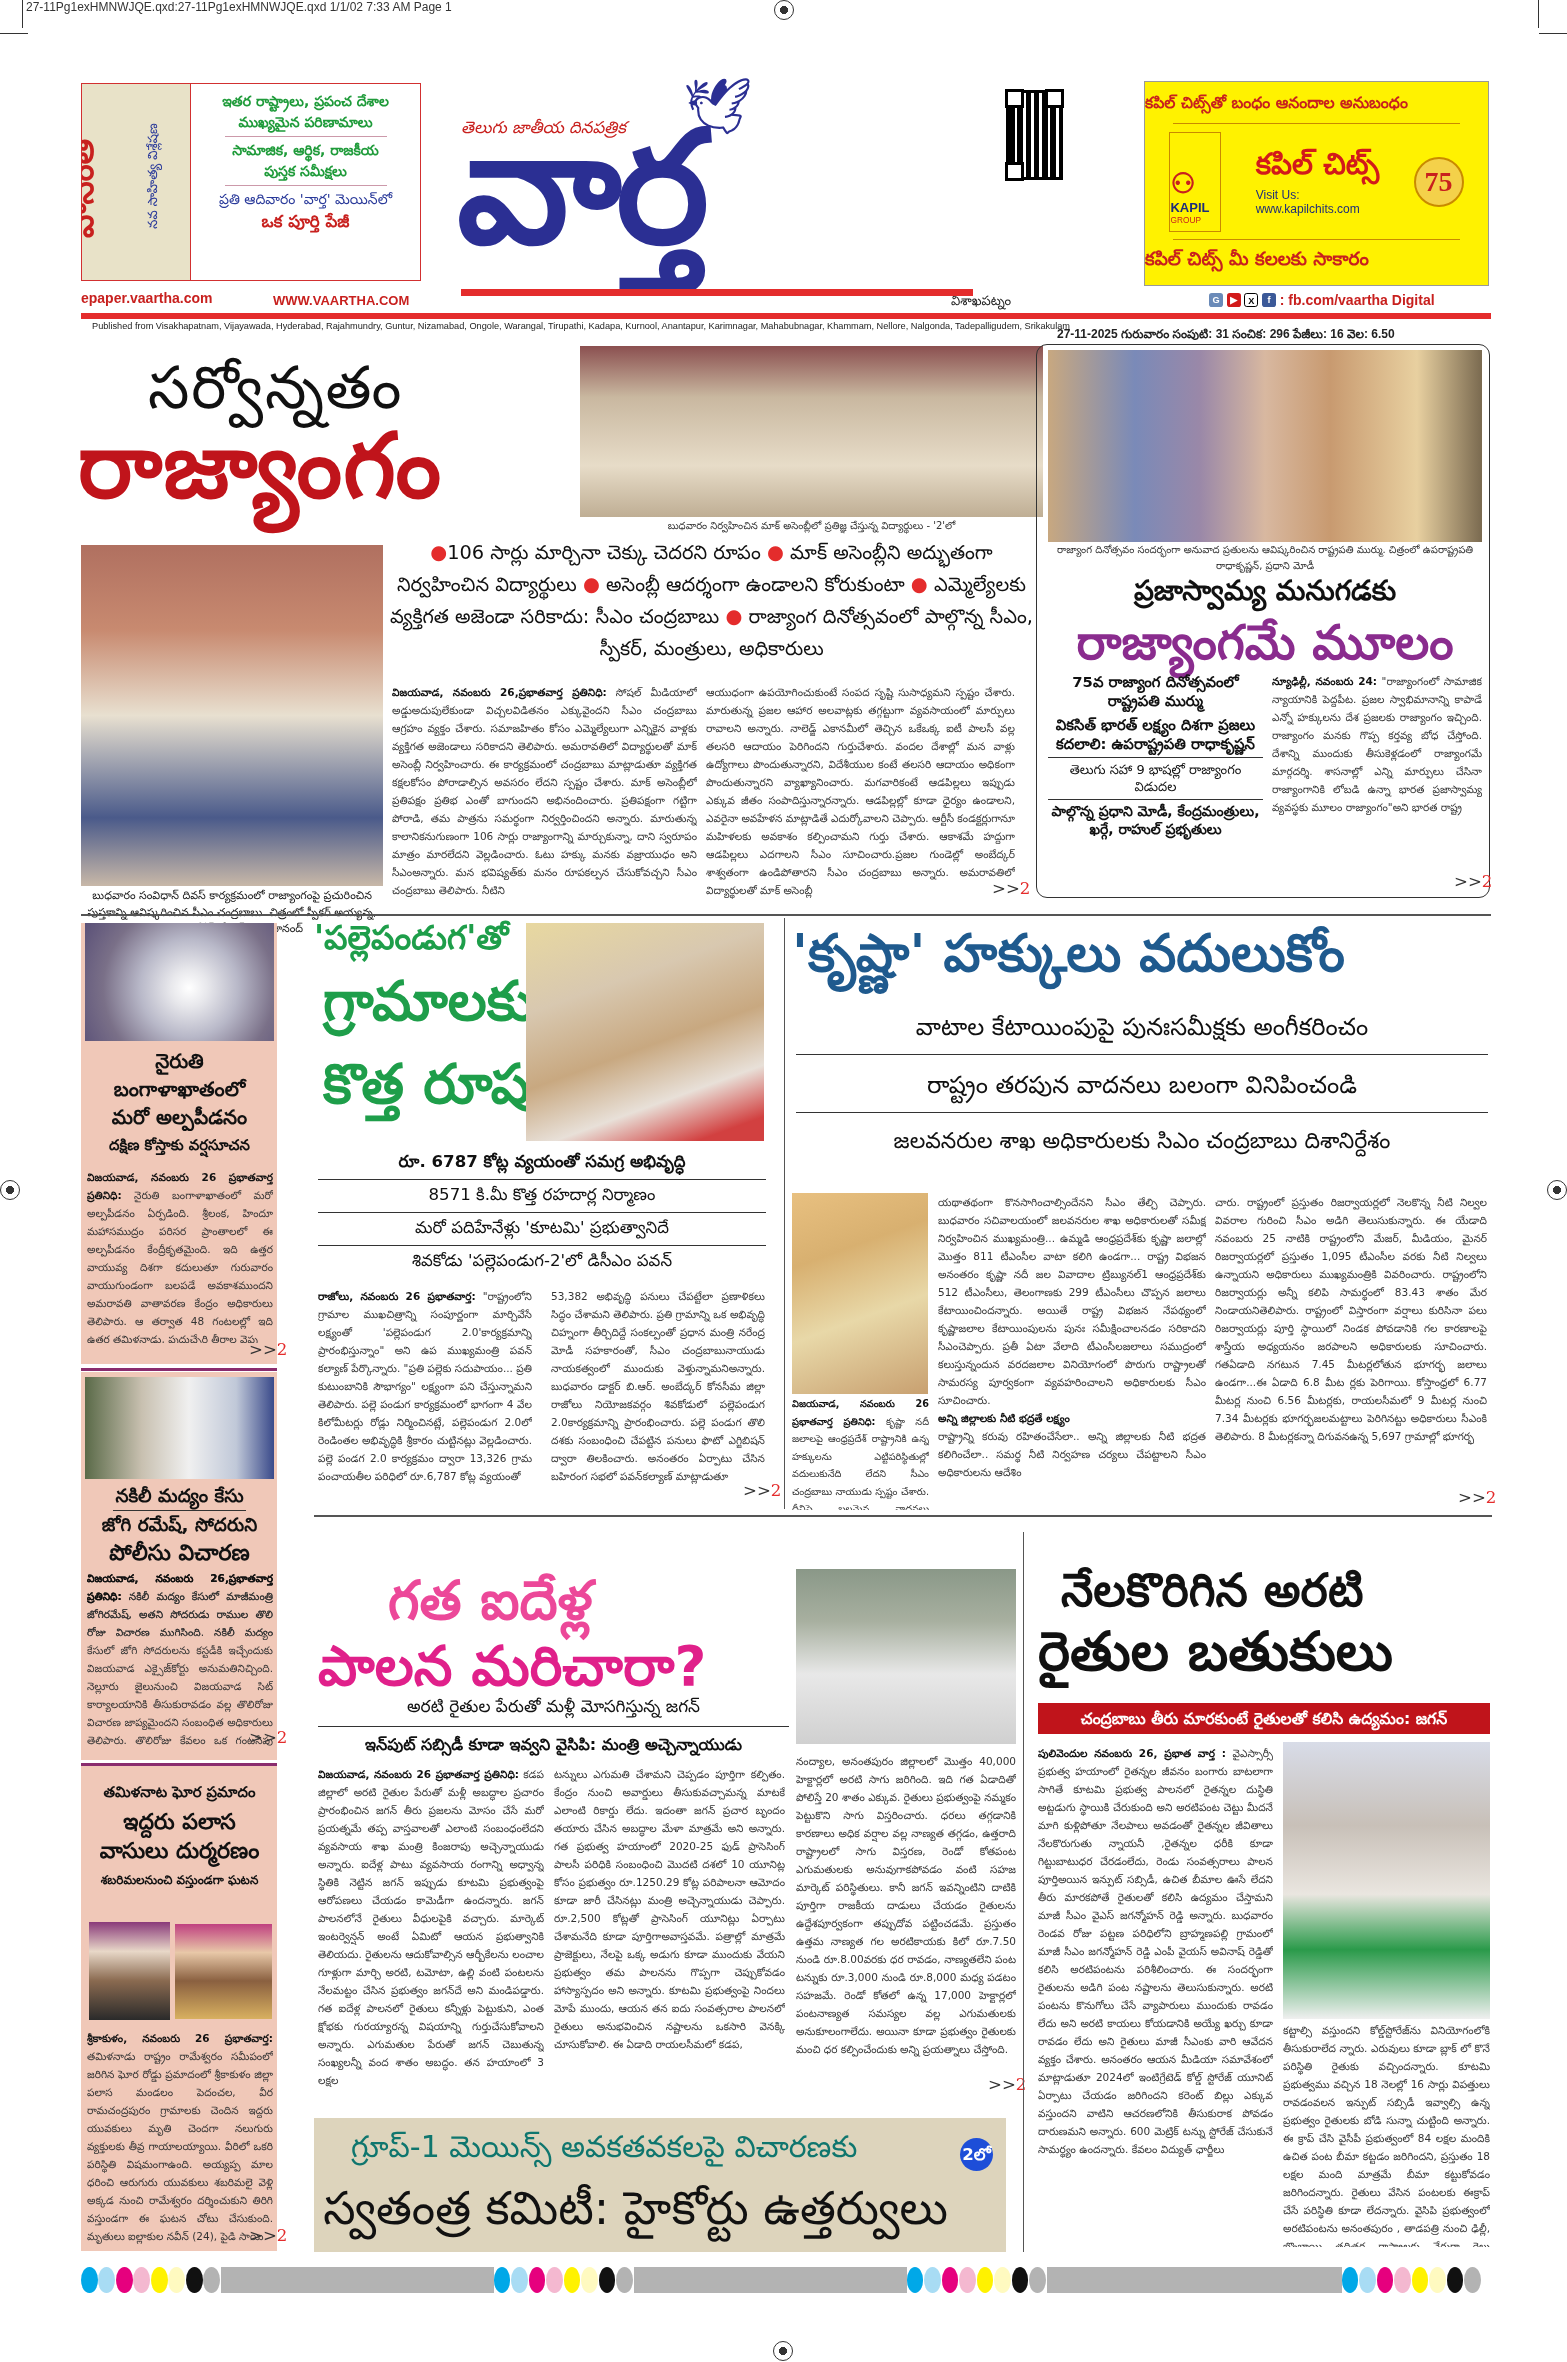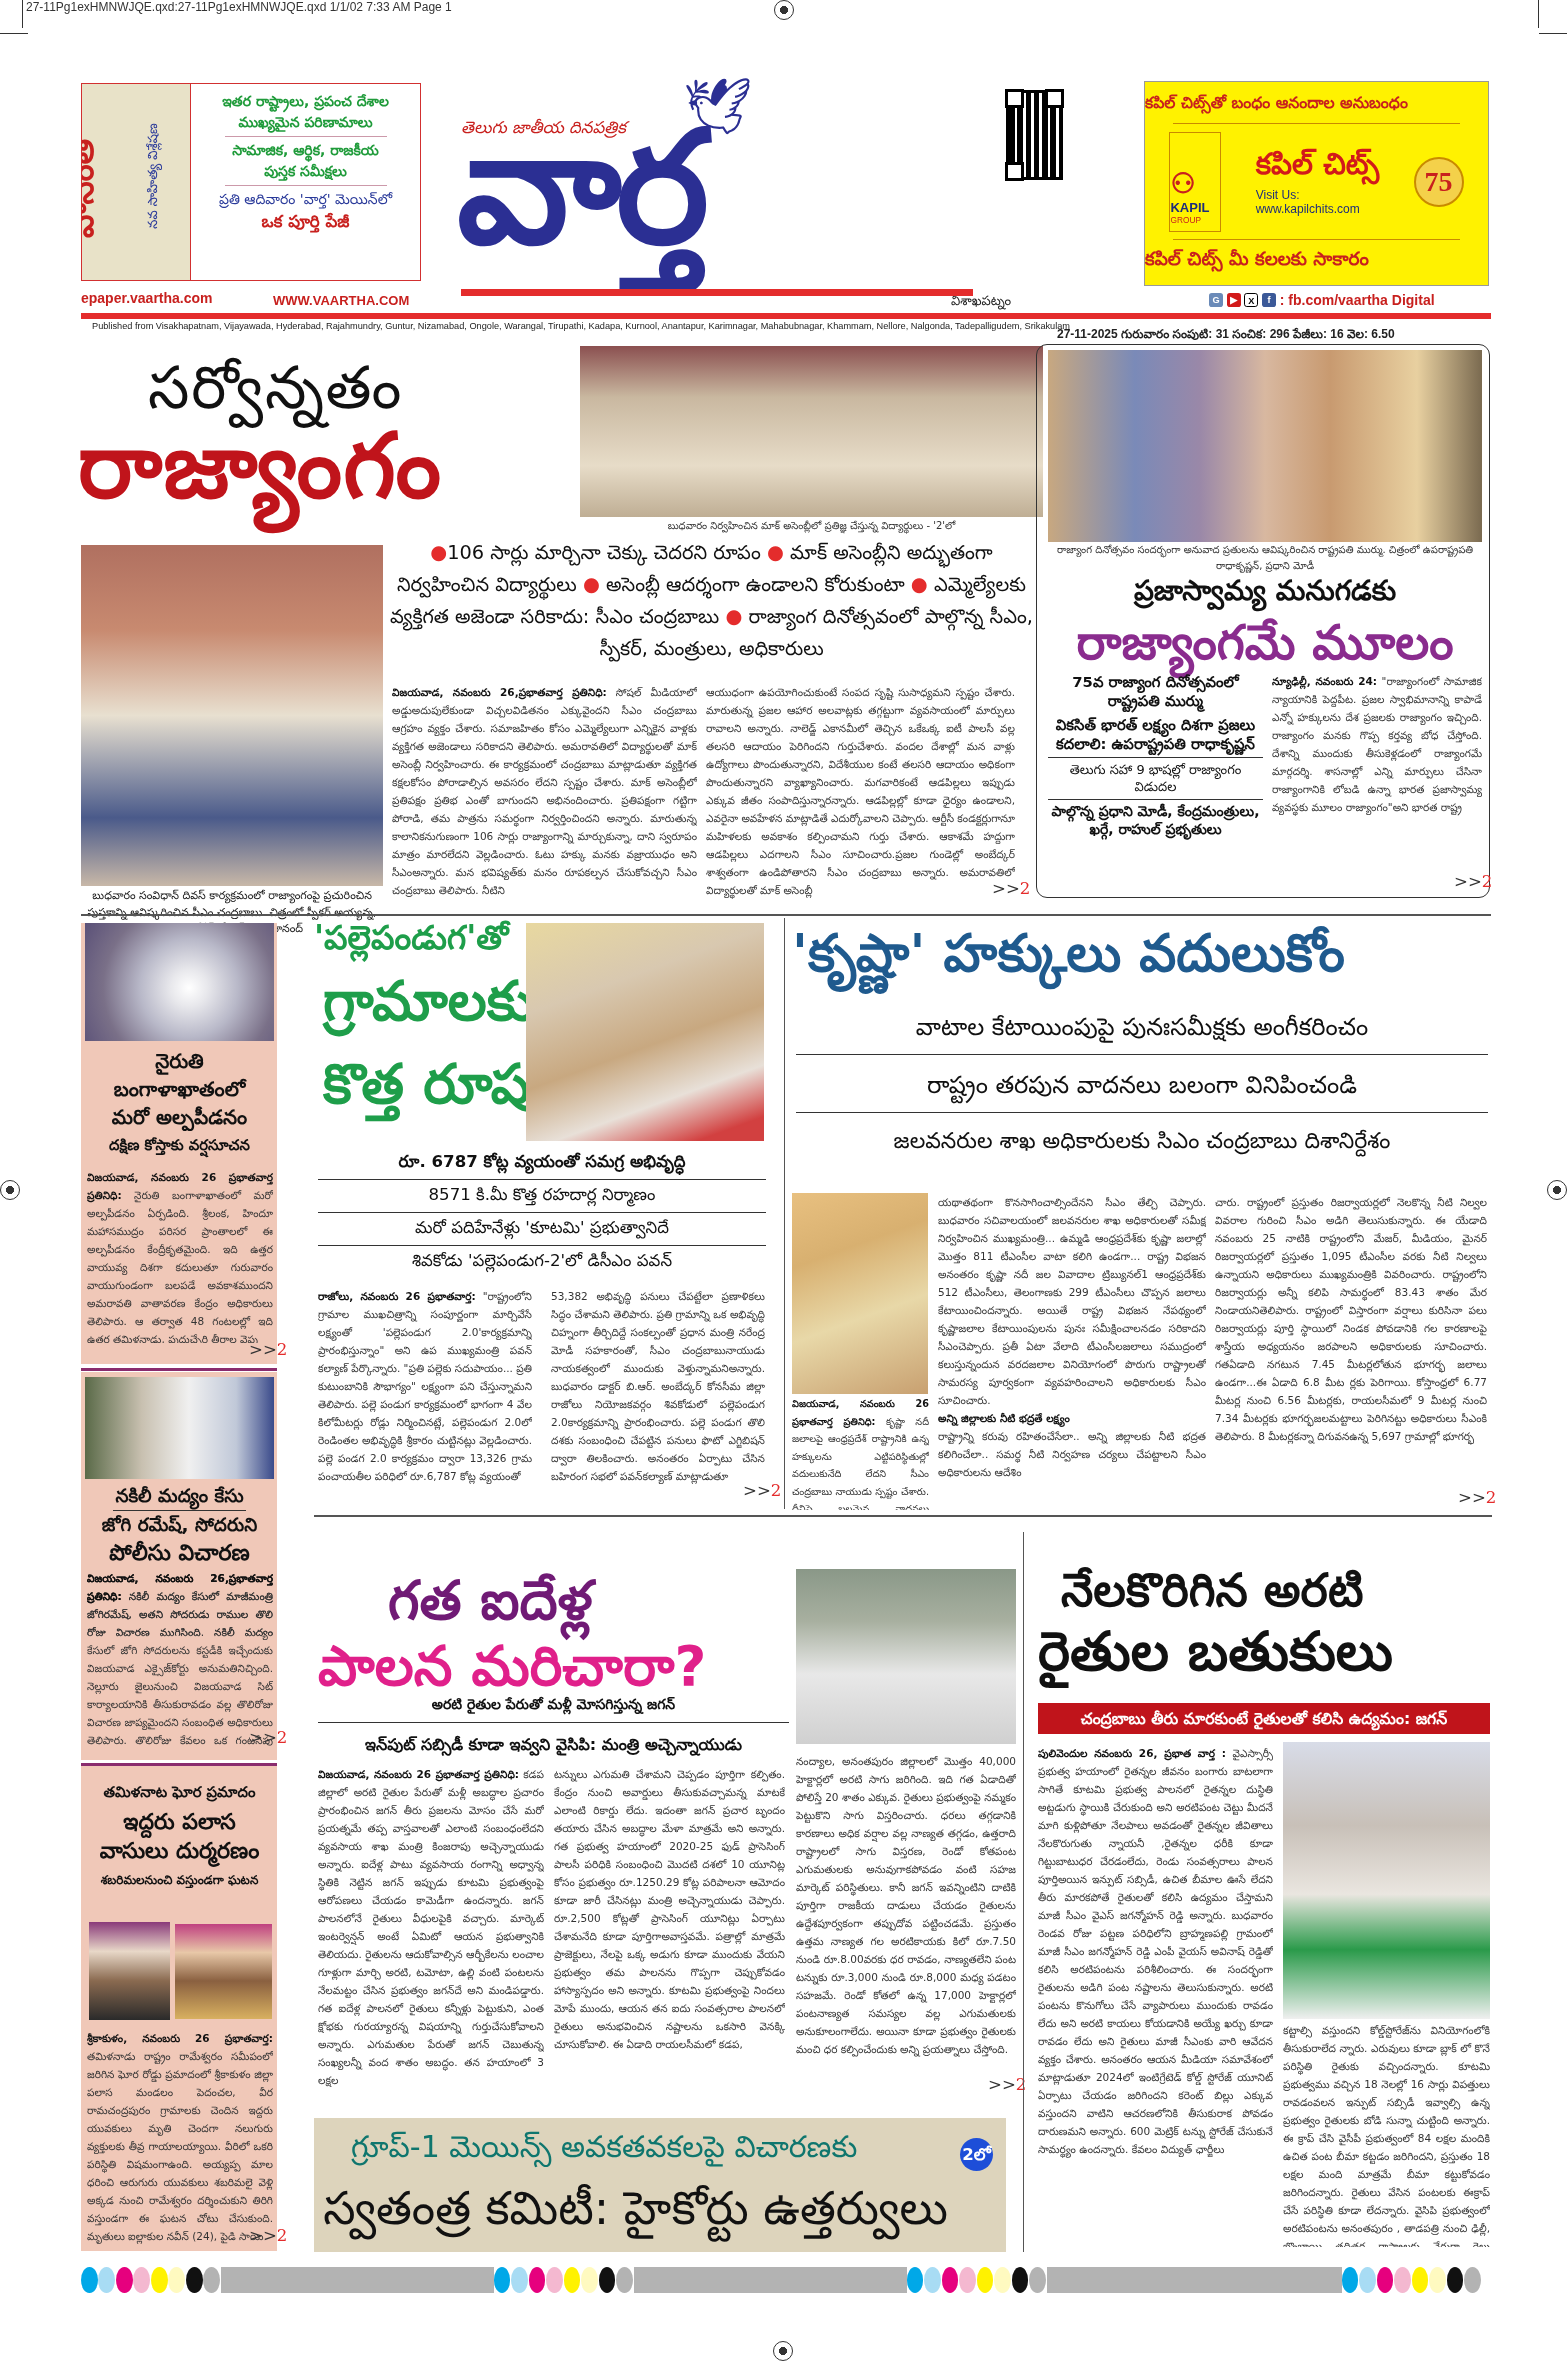--- a/index.html
+++ b/index.html
@@ -81,21 +81,21 @@
 .photo.cyclone{left:85px;top:923px;width:189px;height:118px;background:radial-gradient(circle at 55% 55%,#fff 0,#e8e8ec 15%,#b8b8c8 40%,#7a7088 70%,#5a5078)}
 .side-h{text-align:center;color:#111;font-weight:bold}
 .photo.p4{left:526px;top:923px;width:238px;height:218px;background:linear-gradient(160deg,#e8d8a0 0,#d8c8b0 30%,#c8a880 55%,#e8e0d8 75%,#d24040 92%)}
 .h-palle1{left:314px;top:918px;font-size:33px;color:#1e9e4a;font-weight:bold}
 .h-palle2{left:323px;top:969px;font-size:55px;color:#1e9e4a;font-weight:bold}
 .h-palle3{left:323px;top:1052px;font-size:55px;color:#1e9e4a;font-weight:bold}
 .sub-row{position:absolute;text-align:center;color:#111}
 .h-krishna{left:792px;top:923px;font-size:52px;color:#1f5a8e;font-weight:bold}
 .photo.cbn{left:792px;top:1193px;width:136px;height:201px;background:linear-gradient(160deg,#e8c080 0,#d8b070 30%,#e8d8a8 60%,#c8a070)}
 
-.h-gata1{left:388px;top:1569px;font-size:54px;color:#701a75;font-weight:bold}
+.h-gata1{left:388px;top:1569px;font-size:54px;color:#ec4899;font-weight:bold}
 .h-gata2{left:318px;top:1634px;font-size:55px;color:#e0208a;font-weight:bold}
 .photo.ach{left:796px;top:1569px;width:220px;height:175px;background:linear-gradient(180deg,#8a9888 0,#a8b0a0 30%,#e8e8e8 60%,#d0d0d0)}
 .h-nela1{left:1061px;top:1563px;font-size:46px;color:#111;font-weight:bold}
 .h-nela2{left:1038px;top:1620px;font-size:54px;color:#111;font-weight:bold}
 .redbar{left:1038px;top:1703px;width:452px;height:31px;background:#c0141b;color:#fff;font-size:15.7px;font-weight:bold;text-align:center;line-height:31px}
 .photo.jagan{left:1283px;top:1742px;width:207px;height:277px;background:linear-gradient(180deg,#d8dce8 0,#c8c0b8 30%,#eae6e0 55%,#2a9a4a 75%,#f0f0f0)}
 
 .grp{left:314px;top:2118px;width:692px;height:134px;background:#ddd4bc}
 .grp .l1{position:absolute;left:37px;top:11px;font-size:30px;color:#0f766e}
 .grp .l2{position:absolute;left:9.2px;top:63px;font-size:46px;color:#111}
@@ -293,21 +293,21 @@
 </div>
 <div class="abs body" style="left:1215px;top:1193px;width:272px;height:317px;overflow:hidden">
   <span>చారు. రాష్ట్రంలో ప్రస్తుతం రిజర్వాయర్లలో నెలకొన్న నీటి నిల్వల వివరాల గురించి సీఎం అడిగి తెలుసుకున్నారు. ఈ యేడాది నవంబరు 25 నాటికి రాష్ట్రంలోని మేజర్, మీడియం, మైనర్ రిజర్వాయర్లలో ప్రస్తుతం 1,095 టీఎంసీల వరకు నీటి నిల్వలు ఉన్నాయని అధికారులు ముఖ్యమంత్రికి వివరించారు. రాష్ట్రంలోని రిజర్వాయర్లు అన్నీ కలిపి సామర్థంలో 83.43 శాతం మేర నిండాయనితెలిపారు. రాష్ట్రంలో విస్తారంగా వర్షాలు కురిసినా పలు రిజర్వాయర్లు పూర్తి స్థాయిలో నిండక పోవడానికి గల కారణాలపై శాస్త్రీయ అధ్యయనం జరపాలని అధికారులకు సూచించారు. గతఏడాది నగటున 7.45 మీటర్లలోతున భూగర్భ జలాలు ఉండగా...ఈ ఏడాది 6.8 మీట ర్లకు పెరిగాయి. కోస్తాంధ్రలో 6.77 మీటర్ల నుంచి 6.56 మీటర్లకు, రాయలసీమలో 9 మీటర్ల నుంచి 7.34 మీటర్లకు భూగర్భజలమట్టాలు పెరిగినట్టు అధికారులు సీఎంకి తెలిపారు. 8 మీటర్లకన్నా దిగువనఉన్న 5,697 గ్రామాల్లో భూగర్భ</span>
 </div>
 <div class="abs cont" style="left:1458px;top:1488px"><span>&gt;&gt;</span><em>2</em></div>
 
 <div class="abs rule" style="left:314px;top:1515px;width:1178px"></div>
 
 <div class="abs h-gata1">గత ఐదేళ్ల</div>
 <div class="abs h-gata2">పాలన మరిచారా?</div>
-<div class="sub-row" style="left:318px;top:1696px;width:471px;font-size:14px;font-weight:bold;border-bottom:0.9px solid #333;padding-bottom:5.5px">అరటి రైతుల పేరుతో మళ్లీ మోసగిస్తున్న జగన్</div>
+<div class="sub-row" style="left:318px;top:1696px;width:471px;font-size:17px;font-weight:normal;border-bottom:0.9px solid #333;padding-bottom:5.5px">అరటి రైతుల పేరుతో మళ్లీ మోసగిస్తున్న జగన్</div>
 <div class="sub-row" style="left:318px;top:1735px;width:471px;font-size:16px;font-weight:bold">ఇన్‌పుట్ సబ్సిడీ కూడా ఇవ్వని వైసిపి: మంత్రి అచ్చెన్నాయుడు</div>
 <div class="abs body" style="left:318px;top:1765px;width:226px;height:343px;overflow:hidden">
   <b>విజయవాడ, నవంబరు 26 ప్రభాతవార్త ప్రతినిధి:</b> <span>కడప జిల్లాలో అరటి రైతుల పేరుతో మళ్లీ అబద్ధాల ప్రచారం ప్రారంభించిన జగన్ తీరు ప్రజలను మోసం చేసే మరో ప్రయత్నమే తప్ప వాస్తవాలతో ఎలాంటి సంబంధంలేదని వ్యవసాయ శాఖ మంత్రి కింజరాపు అచ్చెన్నాయుడు అన్నారు. ఐదేళ్ల పాటు వ్యవసాయ రంగాన్ని అధ్వాన్న స్థితికి నెట్టిన జగన్ ఇప్పుడు కూటమి ప్రభుత్వంపై ఆరోపణలు చేయడం కామెడీగా ఉందన్నారు. జగన్ పాలనలోనే రైతులు వీధులపైకి వచ్చారు. మార్కెట్ ఇంటర్వెన్షన్ అంటే ఏమిటో ఆయన ప్రభుత్వానికి తెలియదు. రైతులను ఆదుకోవాల్సిన ఆర్బీకేలను లంచాల గూళ్లుగా మార్చి అరటి, టమోటా, ఉల్లి వంటి పంటలను నేలమట్టం చేసిన ప్రభుత్వం జగన్‌దే అని మండిపడ్డారు. గత ఐదేళ్ల పాలనలో రైతులు కన్నీళ్లు పెట్టుకుని, ఎంత క్షోభకు గురయ్యారన్న విషయాన్ని గుర్తుచేసుకోవాలని అన్నారు. ఎగుమతుల పేరుతో జగన్ చెబుతున్న సంఖ్యలన్నీ వంద శాతం అబద్ధం. తన హయాంలో 3 లక్షల</span>
 </div>
 <div class="abs body" style="left:554px;top:1765px;width:231px;height:343px;overflow:hidden">
   <span>టన్నులు ఎగుమతి చేశామని చెప్పడం పూర్తిగా కల్పితం. కేంద్రం నుంచి అవార్డులు తీసుకువచ్చామన్న మాటకే ఎలాంటి రికార్డు లేదు. ఇదంతా జగన్ ప్రచార బృందం తయారు చేసిన అబద్ధాల మేళా మాత్రమే అని అన్నారు. గత ప్రభుత్వ హయాంలో 2020-25 ఫుడ్ ప్రాసెసింగ్ పాలసీ పరిధికి సంబంధించి మొదటి దశలో 10 యూనిట్ల కోసం ప్రభుత్వం రూ.1250.29 కోట్ల పరిపాలనా ఆమోదం కూడా జారీ చేసినట్లు మంత్రి అచ్చెన్నాయుడు చెప్పారు. రూ.2,500 కోట్లతో ప్రాసెసింగ్ యూనిట్లు ఏర్పాటు చేశామనేది కూడా పూర్తిగాఅవాస్తవమే. పత్రాల్లో మాత్రమే ప్రాజెక్టులు, నేలపై ఒక్క అడుగు కూడా ముందుకు వేయని ప్రభుత్వం తమ పాలనను గొప్పగా చెప్పుకోవడం హాస్యాస్పదం అని అన్నారు. కూటమి ప్రభుత్వంపై నిందలు మోపే ముందు, ఆయన తన ఐదు సంవత్సరాల పాలనలో రైతులు అనుభవించిన నష్టాలను ఒకసారి వెనక్కి చూసుకోవాలి. ఈ ఏడాది రాయలసీమలో కడప,</span>
 </div>
 <div class="abs photo ach"></div>
 <div class="abs body" style="left:796px;top:1752px;width:220px;height:355px;overflow:hidden">
   <span>నంద్యాల, అనంతపురం జిల్లాలలో మొత్తం 40,000 హెక్టార్లలో అరటి సాగు జరిగింది. ఇది గత ఏడాదితో పోలిస్తే 20 శాతం ఎక్కువ. రైతులు ప్రభుత్వంపై నమ్మకం పెట్టుకొని సాగు విస్తరించారు. ధరలు తగ్గడానికి కారణాలు అధిక వర్షాల వల్ల నాణ్యత తగ్గడం, ఉత్తరాది రాష్ట్రాలలో సాగు విస్తరణ, రెండో కోతపంట ఎగుమతులకు అనువుగాకపోవడం వంటి సహజ మార్కెట్ పరిస్థితులు. కానీ జగన్ ఇవన్నింటిని దాటికి పూర్తిగా రాజకీయ దాడులు చేయడం రైతులను ఉద్దేశపూర్వకంగా తప్పుదోవ పట్టించడమే. ప్రస్తుతం ఉత్తమ నాణ్యత గల అరటికాయకు కిలో రూ.7.50 నుండి రూ.8.00వరకు ధర రావడం, నాణ్యతలేని పంట టన్నుకు రూ.3,000 నుండి రూ.8,000 మధ్య పడటం సహజమే. రెండో కోతలో ఉన్న 17,000 హెక్టార్లలో పంటనాణ్యత సమస్యల వల్ల ఎగుమతులకు అనుకూలంగాలేదు. అయినా కూడా ప్రభుత్వం రైతులకు మంచి ధర కల్పించేందుకు అన్ని ప్రయత్నాలు చేస్తోంది.</span>

